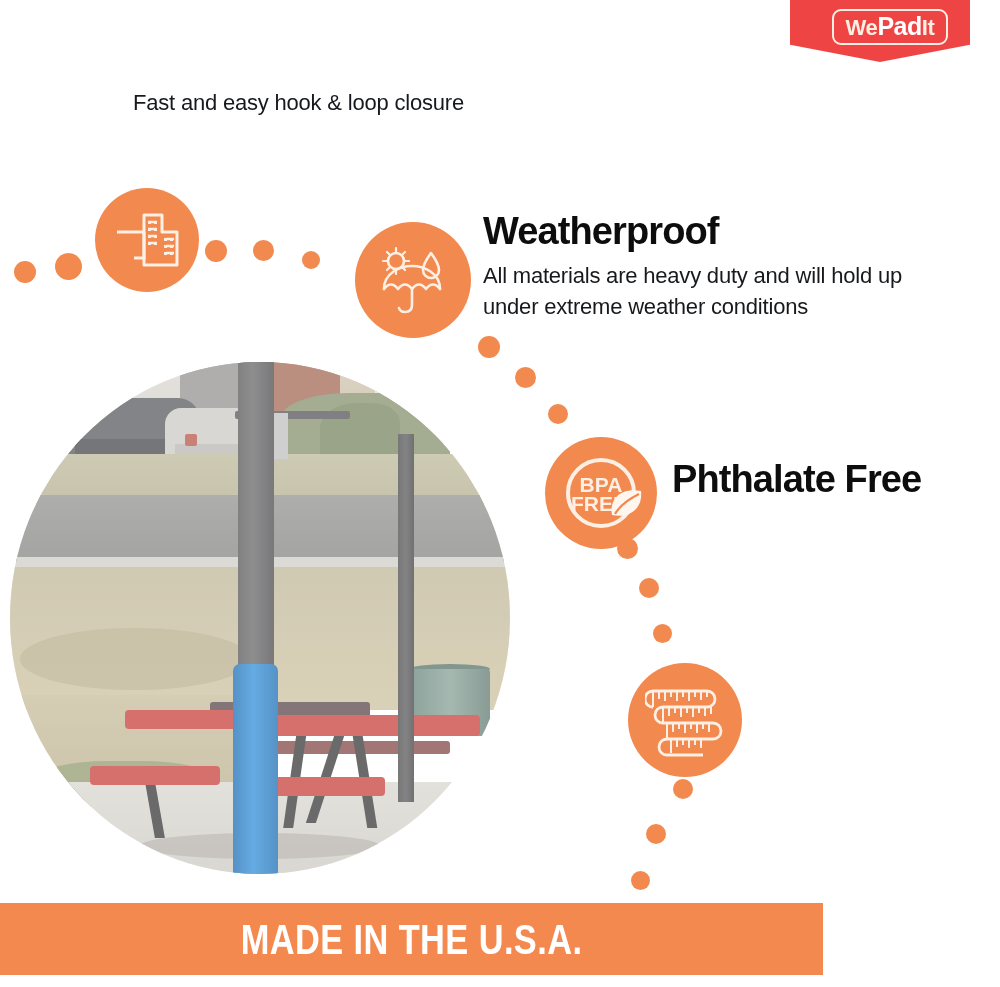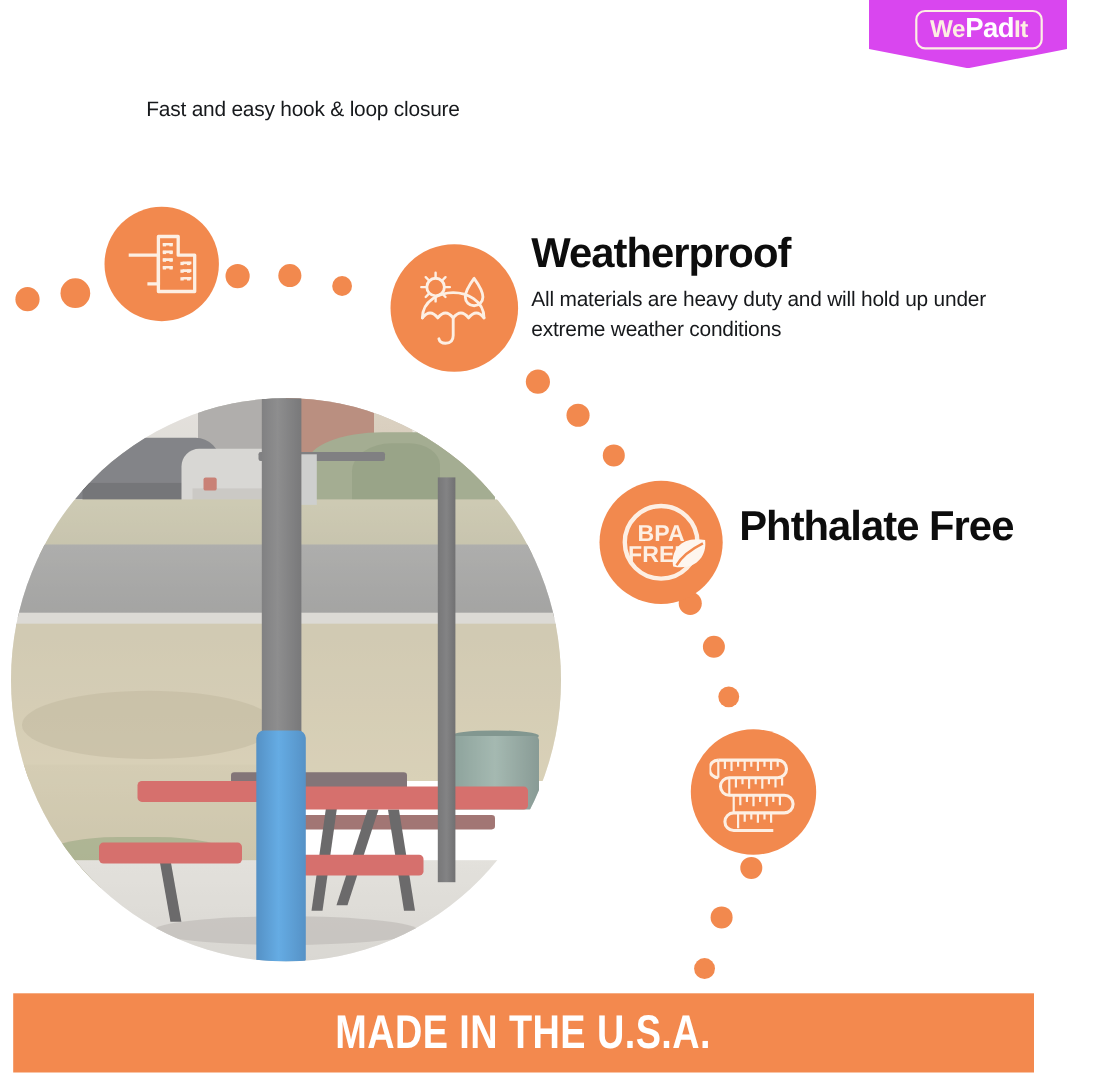--- a/index.html
+++ b/index.html
@@ -12,21 +12,21 @@
   #stage {
     position:relative;
     width:1000px; height:987px;
     background:#ffffff;
   }
 
   
   #logo-badge {
     position:absolute; left:790px; top:0px;
     width:180px; height:62px;
-    background:#d946ef;
+    background:#ef4444;
     clip-path: polygon(0 0, 100% 0, 100% 72%, 50% 100%, 0 72%);
     display:flex; align-items:flex-start; justify-content:center;padding-left:20px;
   }
   #logo-frame {
     margin-top:9px;
     border:2.5px solid #FDEFE4;
     border-radius:9px;
     padding:3px 11px 4px 11px;
     display:flex; align-items:baseline;
     line-height:1;
@@ -40,21 +40,21 @@
     letter-spacing:-0.5px;
   }
 
   
   .feature-title {
     font-size:38px; font-weight:bold; color:#0d0d0d;
     letter-spacing:-0.9px; line-height:1.05;
     white-space:nowrap;
   }
   .feature-desc {
-    font-size:19px; font-weight:normal; color:#17191c;
+    font-size:22px; font-weight:normal; color:#17191c;
     line-height:1.42; letter-spacing:-0.2px;
   }
 
   #block-easy  { position:absolute; left:133px; top:78px;  width:430px; }
   #block-easy .feature-title { font-size:31px; }
   #block-easy .feature-desc  { margin-top:9px; }
 
   #block-weather { position:absolute; left:483px; top:212px; width:430px; }
   #block-weather .feature-desc { margin-top:8px; }
 
@@ -166,22 +166,22 @@
                background:linear-gradient(90deg,#5b7a70,#7e9b90 50%,#567068);
                border-radius:4px; }
   #barrel-top{ left:80%; top:59%; width:16%; height:2%; background:#4d6a61;
                border-radius:50%; }
   #shadow    { left:26%; top:92%; width:48%; height:5%; background:#9a968f;
                border-radius:50%; opacity:.55; }
   #photo-fade{ inset:0; background:rgba(255,255,255,0.30); }
 
   
   #usa-banner {
-    position:absolute; left:12px; bottom:12px;
-    width:928px; height:72px;
+    position:absolute; left:0; bottom:12px;
+    width:823px; height:72px;
     background:#F3894E;
     display:flex; align-items:center; justify-content:center;
   }
   #usa-text {
     color:#ffffff;
     font-size:43px;
     font-weight:bold;
     letter-spacing:0.5px;
     transform:scaleX(0.80);
     white-space:nowrap;

